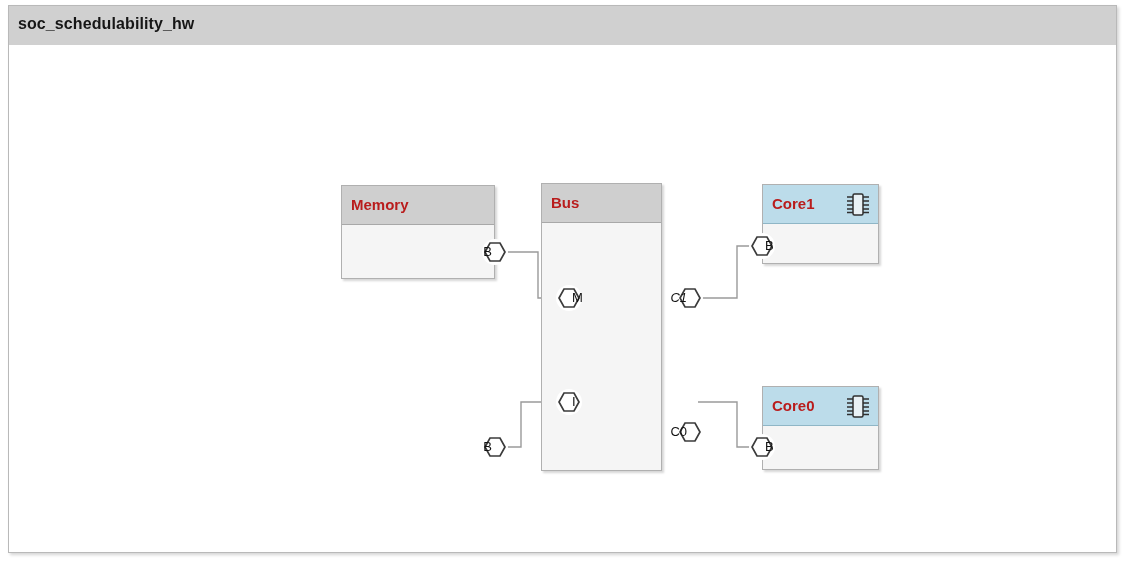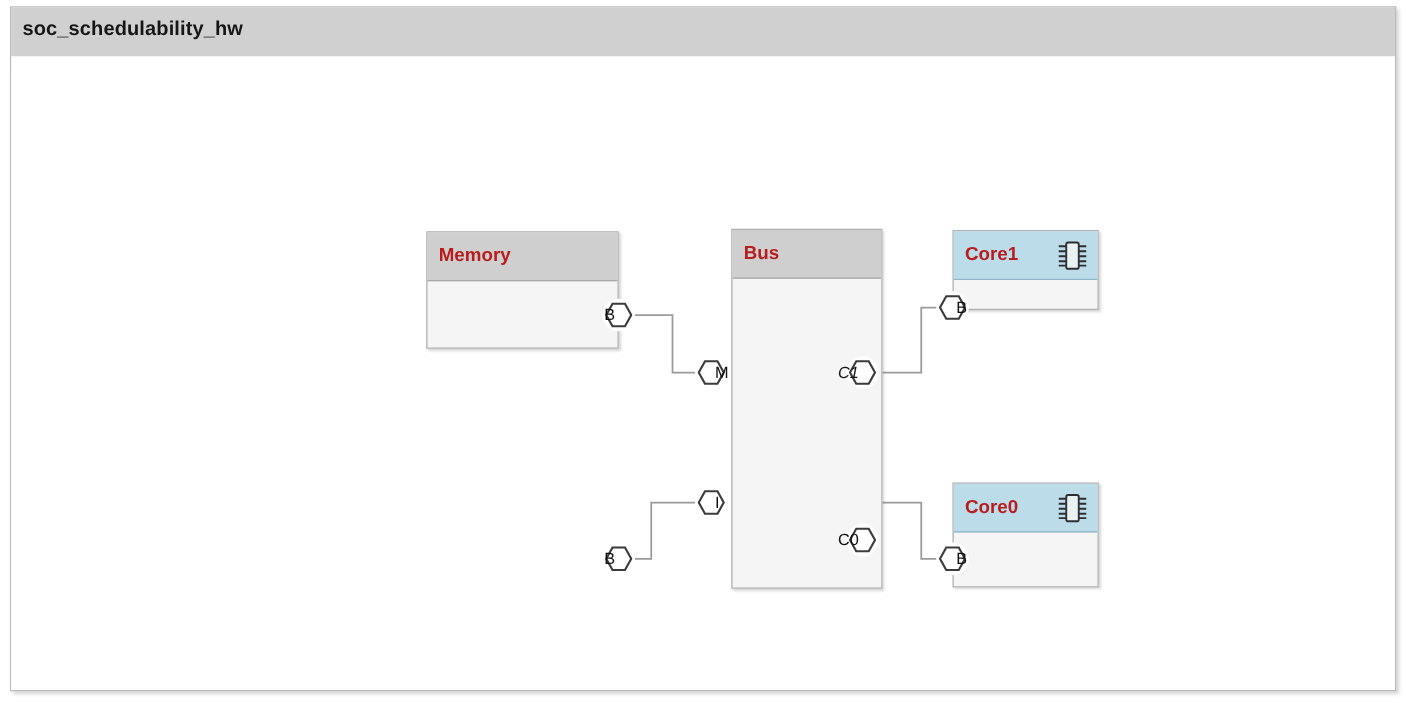--- a/index.html
+++ b/index.html
@@ -185,21 +185,21 @@
       </div>
 
       <div class="port" style="left:486px; top:402px;">
         <div class="port-halo"></div>
         <svg class="port-hex" viewBox="0 0 22 22">
           <polygon points="6,2 16,2 21,11 16,20 6,20 1,11" fill="#ffffff" stroke="#3b3b3b" stroke-width="1.7"></polygon>
         </svg>
         <div class="port-label left">B</div>
       </div>
 
-      <div class="block" style="left:576px; top:138px; width:121px; height:288px;">
+      <div class="block" style="left:532px; top:138px; width:121px; height:288px;">
         <div class="block-header">
           <div class="block-title">Bus</div>
         </div>
         <div class="block-body"></div>
       </div>
       <div class="port" style="left:560px; top:253px;">
         <div class="port-halo"></div>
         <svg class="port-hex" viewBox="0 0 22 22">
           <polygon points="6,2 16,2 21,11 16,20 6,20 1,11" fill="#ffffff" stroke="#3b3b3b" stroke-width="1.7"></polygon>
         </svg>
@@ -220,21 +220,21 @@
         <div class="port-label left">C1</div>
       </div>
       <div class="port" style="left:681px; top:357px;margin-top:16px;">
         <div class="port-halo"></div>
         <svg class="port-hex" viewBox="0 0 22 22">
           <polygon points="6,2 16,2 21,11 16,20 6,20 1,11" fill="#ffffff" stroke="#3b3b3b" stroke-width="1.7"></polygon>
         </svg>
         <div class="port-label left">C0</div>
       </div>
 
-      <div class="block core" style="left:753px; top:139px; width:117px; height:64px;">
+      <div class="block core" style="left:753px; top:139px; width:117px; height:80px;">
         <div class="block-header">
           <div class="block-title">Core1</div>
           <svg class="chip-icon" viewBox="0 0 26 27">
             <rect x="8" y="3" width="10" height="21" rx="1.5" fill="#e9f1f5" stroke="#2f2f2f" stroke-width="1.5"></rect>
             <g stroke="#2f2f2f" stroke-width="1.5">
               <line x1="2" y1="6" x2="8" y2="6"></line>
               <line x1="2" y1="10" x2="8" y2="10"></line>
               <line x1="2" y1="14" x2="8" y2="14"></line>
               <line x1="2" y1="18" x2="8" y2="18"></line>
               <line x1="2" y1="21.5" x2="8" y2="21.5"></line>

